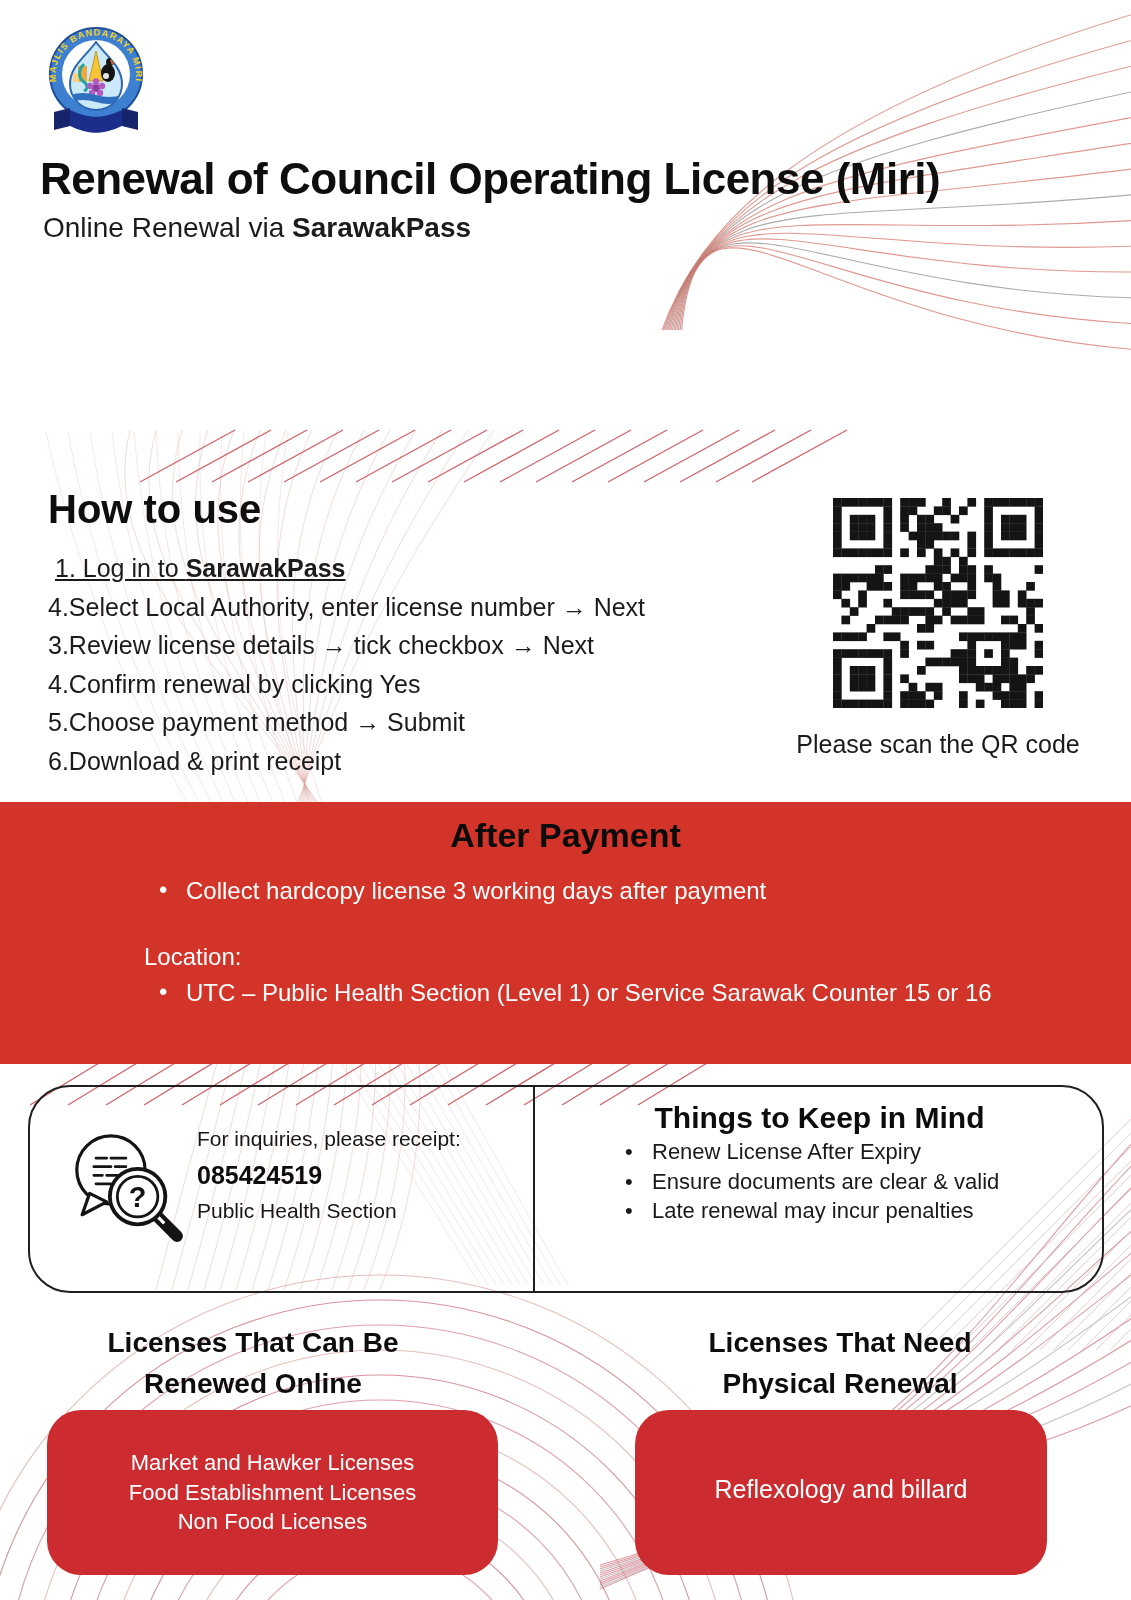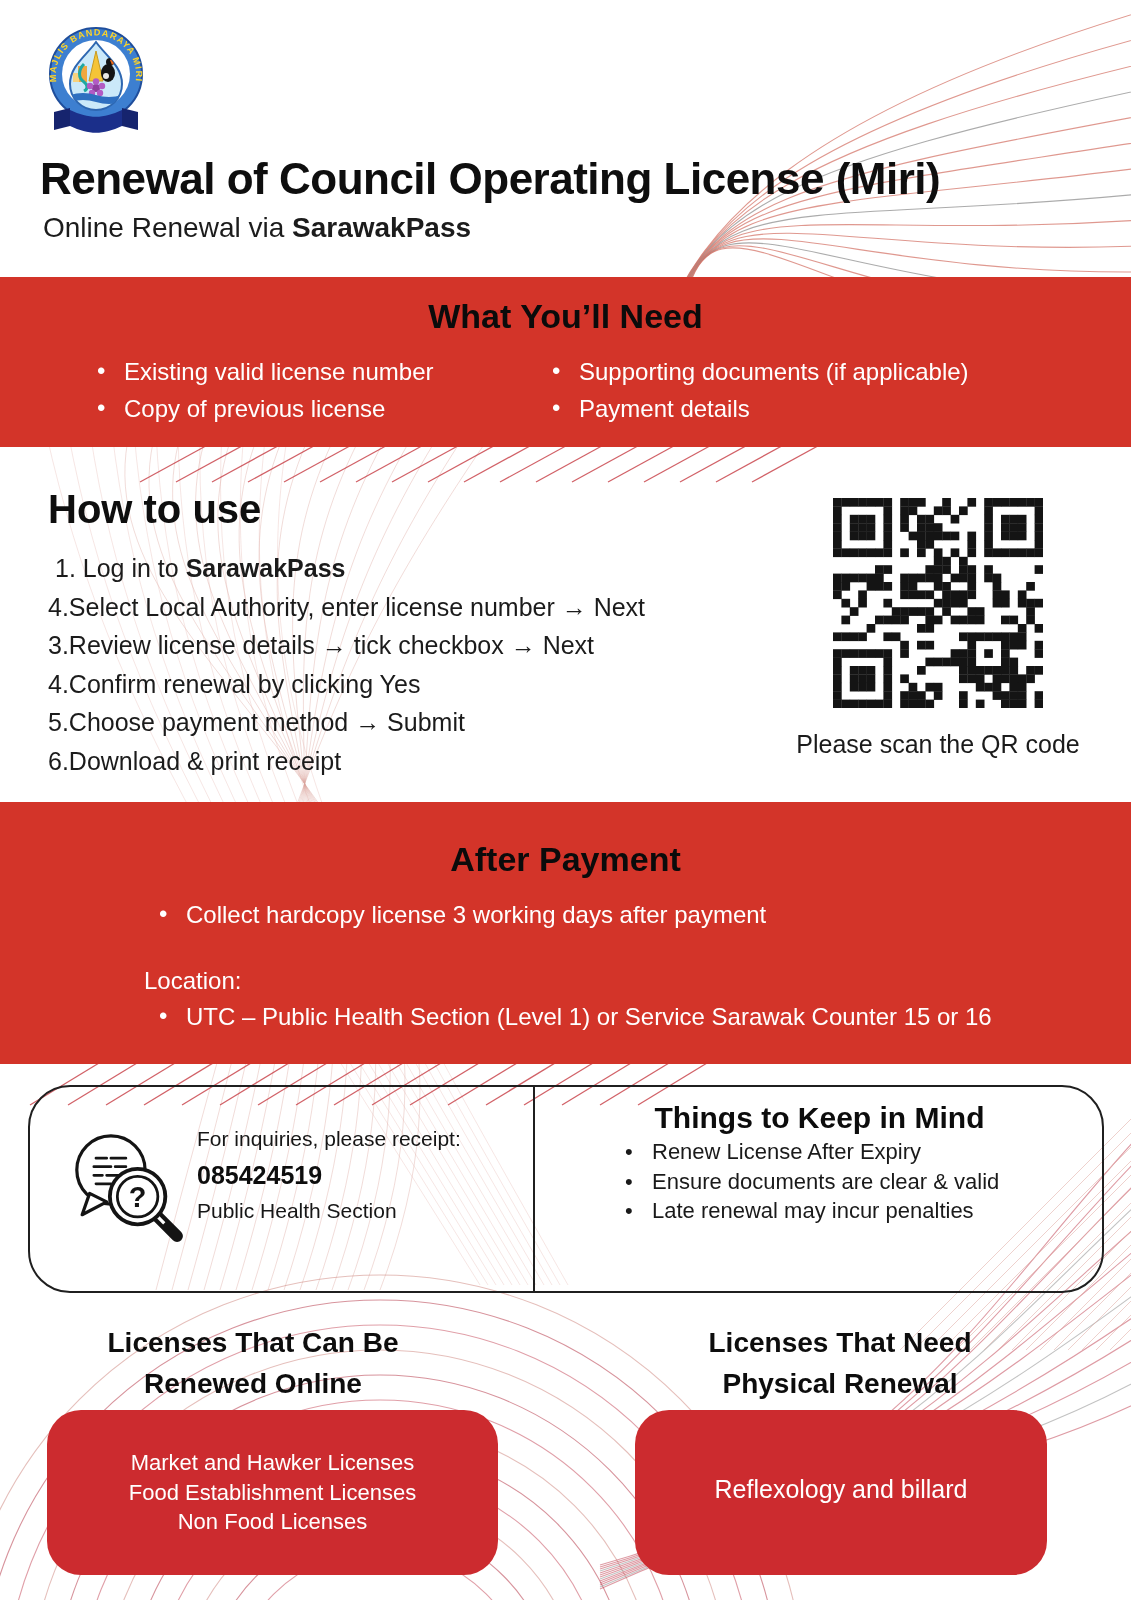--- a/index.html
+++ b/index.html
@@ -14,35 +14,35 @@
   .title { left:40px; top:154px; width:1080px; font-size:44px; font-weight:700; letter-spacing:-0.5px; color:#0e0e0e; }
   .subtitle { left:43px; top:212px; font-size:28px; color:#1c1c1c; }
   .subtitle b { font-weight:700; }
 
   
   .band { left:0; width:1131px; background:var(--band-red); }
   .band1 { top:277px; height:170px; }
   .band2 { top:802px; height:262px; }
   .band h2 { text-align:center; font-size:34px; font-weight:700; color:#0b0b0b; }
   .band1 h2 { padding-top:20px; }
-  .band2 h2 { padding-top:38px; }
+  .band2 h2 { padding-top:14px; }
   .wn-list { list-style:none; margin:17px 0 0 97px; display:grid; grid-template-columns:455px 1fr; grid-auto-flow:column; grid-template-rows:37px 37px; }
   .wn-list li, .ap-li, .kim-list li { position:relative; padding-left:27px; }
   .wn-list li::before, .ap-li::before, .kim-list li::before { content:"•"; position:absolute; left:0; top:-1px; }
   .wn-list li { color:#fff; font-size:24px; line-height:37px; }
   .ap-li { color:#fff; font-size:24px; line-height:30px; }
   .ap-b1 { margin:21px 0 0 159px; }
   .ap-loc-label { margin:36px 0 0 144px; color:#fff; font-size:24px; line-height:30px; }
   .ap-b2 { margin:6px 0 0 159px; }
 
   
   .howto { left:48px; top:487px; width:770px; }
   .howto h2 { font-size:40px; font-weight:700; color:#0e0e0e; }
   .howto ol { list-style:none; margin-top:17px; font-size:25px; line-height:38.6px; color:#1b1b1b; }
-  .howto li:first-child { padding-left:7px; }
+  .howto li:first-child { padding-left:7px;text-decoration:underline; }
   .howto b { font-weight:700; }
 
   
   .qr { left:833px; top:498px; width:210px; height:210px; }
   .qr-caption { left:758px; top:730px; width:360px; text-align:center; font-size:25px; color:#1b1b1b; }
 
   
   .info-box { left:28px; top:1085px; width:1076px; height:208px; border:2px solid #1f1f1f; border-radius:42px; }
   .divider { position:absolute; left:503px; top:0; bottom:0; width:2px; background:#1f1f1f; }
   .inquiry-icon { position:absolute; left:34px; top:36px; width:128px; height:128px; }
@@ -218,29 +218,20 @@
       <path d="M26,69 Q39,65 52,69 T 78,69 L78,76 Q65,80 52,76 T 26,76 Z" fill="#2E6FC0"></path>
     </g>
     <path d="M10,86 L26,82 L26,100 L10,104 Z" fill="#16246E"></path>
     <path d="M78,82 L94,86 L94,104 L78,100 Z" fill="#16246E"></path>
     <path d="M26,84 C45,93 59,93 78,84 L78,100 C59,109 45,109 26,100 Z" fill="#1B2F8A"></path>
   </svg>
 
   <h1 class="layer title">Renewal of Council Operating License (Miri)</h1>
   <p class="layer subtitle"><span>Online Renewal via </span><b>SarawakPass</b></p>
 
-  <section class="layer band band1">
-    <h2>What You’ll Need</h2>
-    <ul class="wn-list">
-      <li>Existing valid license number</li>
-      <li>Copy of previous license</li>
-      <li>Supporting documents (if applicable)</li>
-      <li>Payment details</li>
-    </ul>
-  </section>
 
   <section class="layer howto">
     <h2>How to use</h2>
     <ol>
       <li><span>1. Log in to </span><b>SarawakPass</b></li>
       <li><span>4.Select Local Authority, enter license number → Next</span><b></b></li>
       <li><span>3.Review license details → tick checkbox → Next</span><b></b></li>
       <li><span>4.Confirm renewal by clicking Yes</span><b></b></li>
       <li><span>5.Choose payment method → Submit</span><b></b></li>
       <li><span>6.Download &amp; print receipt</span><b></b></li>

